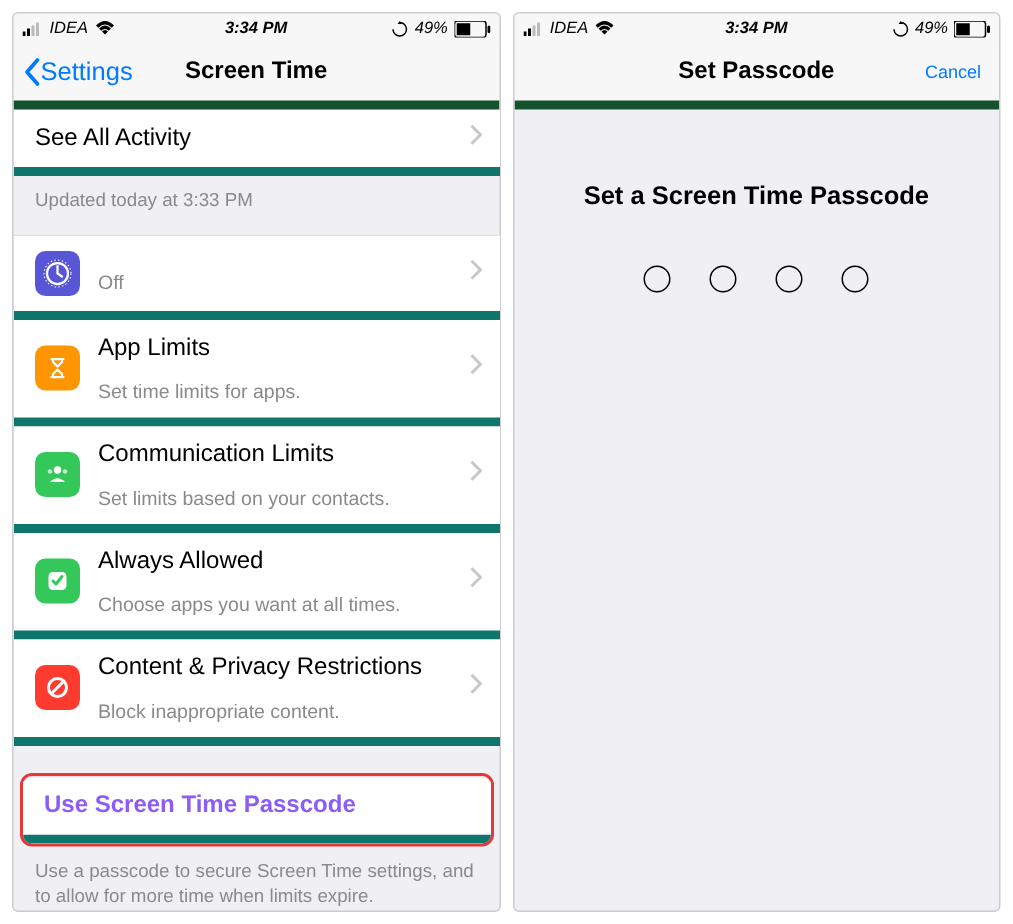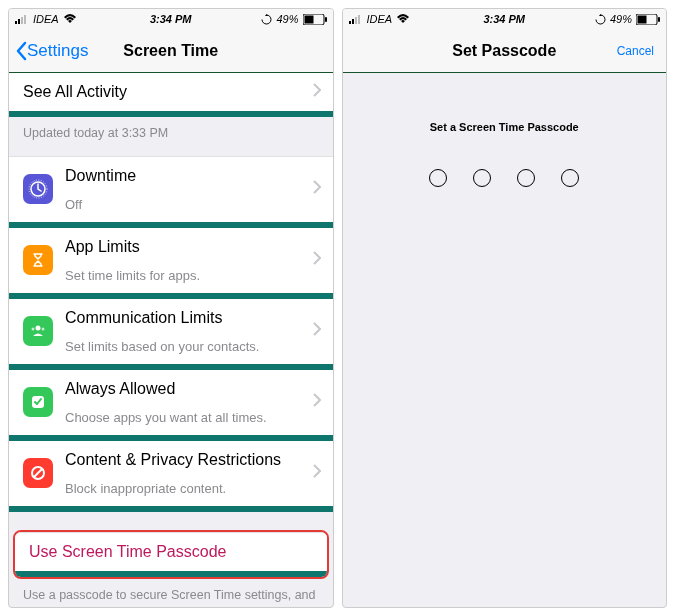--- a/index.html
+++ b/index.html
@@ -14,21 +14,21 @@
 .status-bar {
   height: 20px; background: #f7f7f7;
   display: flex; justify-content: space-between; align-items: center;
   padding: 0 6px; font-size: 11px; font-weight: 500;
 }
 .status-left, .status-right { display: flex; align-items: center; gap: 4px; }
 .status-center { position: absolute; left: 50%; transform: translateX(-50%); font-weight: 600; }
 .status-bar { position: relative; font-style: italic; }
 .nav-bar {
   height: 44px; background: #f7f7f7;
-  border-bottom: 1px solid #14532d;
+  border-bottom: 6px solid #14532d;
   display: flex; align-items: center; justify-content: center;
   position: relative;
 }
 .nav-back {
   position: absolute; left: 6px; display: flex; align-items: center;
   color: #007aff; font-size: 17px;
 }
 .nav-back svg { width: 12px; height: 20px; }
 .nav-title { font-size: 16px; font-weight: 600; }
 .nav-right { position: absolute; right: 12px; color: #007aff; font-size: 12px; }
@@ -49,29 +49,29 @@
 }
 .section-gap { height: 18px; }
 .icon-box {
   width: 30px; height: 30px; border-radius: 7px;
   display: flex; align-items: center; justify-content: center;
   margin-right: 12px; flex-shrink: 0;
 }
 .cell-text { flex: 1; }
 .cell-title { font-size: 16px; color: #000; }
 .cell-sub { font-size: 13px; color: #8a8a8e; margin-top: 12px; }
-.link-cell { color: #be185d; font-size: 16px; }
+.link-cell { color: #8b5cf6; font-size: 16px; font-weight: bold; }
 .highlight {
   border: 2px solid #e53935; border-radius: 8px;
   margin: 0 4px;
 }
 .passcode-area {
   text-align: center; padding-top: 48px;
 }
-.passcode-title { font-size: 11px; font-weight: 600; margin-bottom: 36px; }
+.passcode-title { font-size: 17px; font-weight: 600; margin-bottom: 36px; }
 .dots { display: flex; justify-content: center; gap: 26px; }
 .dot {
   width: 18px; height: 18px; border: 1.5px solid #000; border-radius: 50%;
 }
 .signal svg, .wifi svg, .battery svg, .refresh svg { display: block; }
 </style>
 </head>
 <body>
 
 <div class="wrap">
@@ -134,21 +134,20 @@
 
     <div class="cell first">
       <div class="icon-box" style="background:#5856d6">
         <svg width="20" height="20" viewBox="0 0 20 20">
               <circle cx="10" cy="10" r="7" fill="none" stroke="#fff" stroke-width="1.5"></circle>
               <circle cx="10" cy="10" r="9" fill="none" stroke="#fff" stroke-width="0.7" stroke-dasharray="1 1.5"></circle>
               <path d="M10 5 L10 10 L13 12" fill="none" stroke="#fff" stroke-width="1.5" stroke-linecap="round"></path>
             </svg>
       </div>
       <div class="cell-text">
-        <div class="cell-title">Downtime</div>
         <div class="cell-sub">Off</div>
       </div>
       <span class="chevron"><svg viewBox="0 0 8 14">
               <path d="M1 1 L7 7 L1 13" fill="none" stroke="#c7c7cc" stroke-width="2"></path>
             </svg></span>
     </div>
 
     <div class="cell">
       <div class="icon-box" style="background:#ff9500">
         <svg width="18" height="18" viewBox="0 0 18 18">

